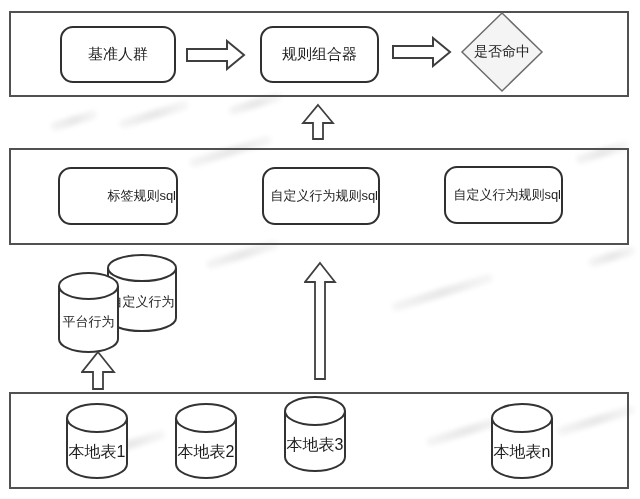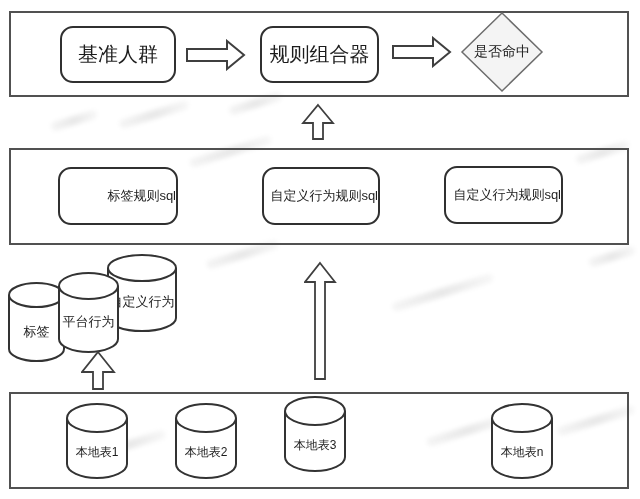--- a/index.html
+++ b/index.html
@@ -24,21 +24,21 @@
     position: absolute;
     border: 2px solid #303030;
     border-radius: 13px;
     background: #ffffff;
     display: flex;
     align-items: center;
     justify-content: center;
     white-space: nowrap;
     text-align: center;
   }
-  .node-lg { font-size: 20px; text-align: right; }
+  .node-lg { font-size: 15px; text-align: right; }
   .node-md { font-size: 13px; justify-content: flex-end; }
   .abs { position: absolute; }
   .diamond-label {
     position: absolute;
     left: 0; right: 0; top: 0; bottom: 0;
     display: flex;
     align-items: center;
     justify-content: center;
     font-size: 14px;
   }
@@ -46,21 +46,21 @@
   .cyl svg { position: absolute; left: 0; top: 0; }
   .cyl-label {
     position: absolute;
     left: -6px; right: -6px;
     top: 62%;
     transform: translateY(-50%);
     text-align: center;
     font-size: 13px;
     white-space: nowrap;
   }
-  .cyl-label.tbl { font-size: 12px; top: 64%; }
+  .cyl-label.tbl { font-size: 16px; top: 64%; }
   .smudge {
     position: absolute;
     height: 9px;
     border-radius: 5px;
     background: linear-gradient(90deg, rgba(0,0,0,0.04), rgba(0,0,0,0.09), rgba(0,0,0,0.03));
     filter: blur(2px);
     transform: rotate(-17deg);
     pointer-events: none;
   }
 </style>
@@ -125,27 +125,20 @@
   </div>
 
   <div class="cyl" style="left:107px;top:254px;width:70px;height:78px;z-index:1;">
     <svg width="70" height="78" viewBox="0 0 70 78">
       <path d="M1,14 V64 A34,13 0 0 0 69,64 V14" fill="#ffffff" stroke="#333333" stroke-width="2"></path>
       <ellipse cx="35" cy="14" rx="34" ry="13" fill="#ffffff" stroke="#333333" stroke-width="2"></ellipse>
     </svg>
     <div class="cyl-label">自定义行为</div>
   </div>
 
-  <div class="cyl" style="left:8px;top:282px;width:57px;height:80px;z-index:2;">
-    <svg width="57" height="80" viewBox="0 0 57 80">
-      <path d="M1,13 V67 A27.5,12 0 0 0 56,67 V13" fill="#ffffff" stroke="#333333" stroke-width="2"></path>
-      <ellipse cx="28.5" cy="13" rx="27.5" ry="12" fill="#ffffff" stroke="#333333" stroke-width="2"></ellipse>
-    </svg>
-    <div class="cyl-label">标签</div>
-  </div>
 
   <div class="cyl" style="left:58px;top:272px;width:61px;height:81px;z-index:3;">
     <svg width="61" height="81" viewBox="0 0 61 81">
       <path d="M1,14 V67 A29.5,13 0 0 0 60,67 V14" fill="#ffffff" stroke="#333333" stroke-width="2"></path>
       <ellipse cx="30.5" cy="14" rx="29.5" ry="13" fill="#ffffff" stroke="#333333" stroke-width="2"></ellipse>
     </svg>
     <div class="cyl-label">平台行为</div>
   </div>
 
   <svg class="abs" style="left:81px;top:350px;z-index:4;" width="35" height="40" viewBox="0 0 35 40">

